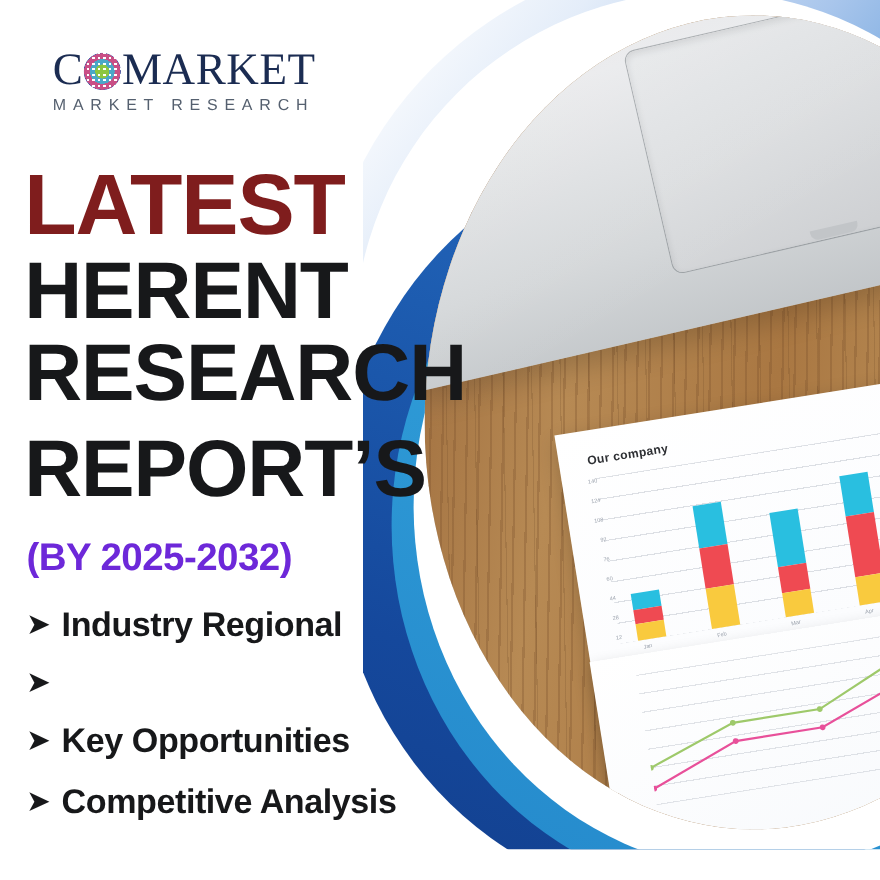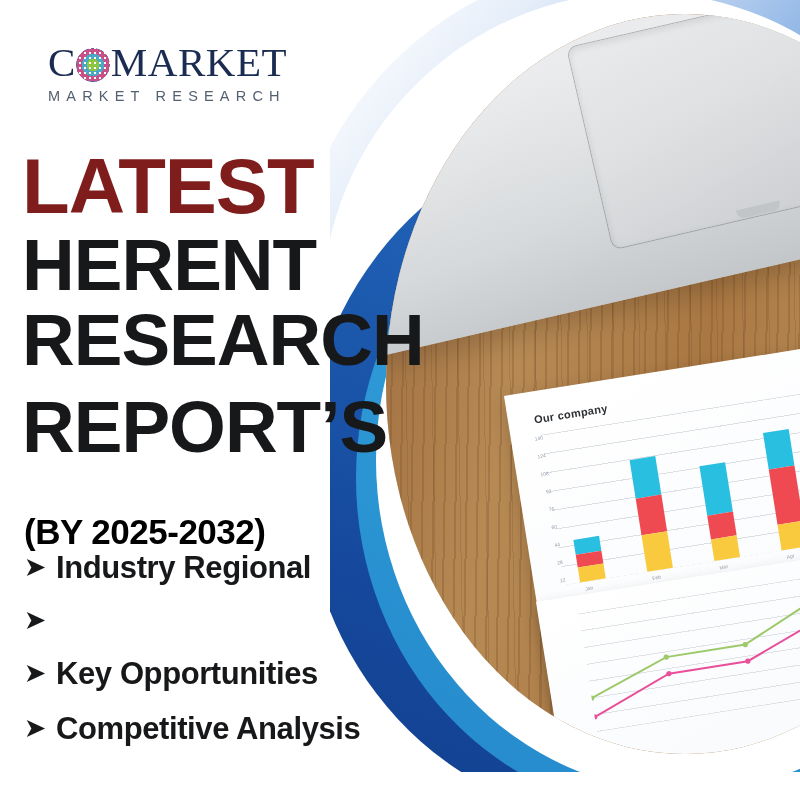--- a/index.html
+++ b/index.html
@@ -113,22 +113,22 @@
   
   #headline{position:absolute;left:22px;top:150px;width:470px;}
   .hl{font-weight:bold;line-height:.94;letter-spacing:-1px;margin:0;}
   #hl-latest{font-size:78px;color:#7f1d1d;}
   .hl-dark{font-size:73px;color:#17181a;}
   #hl-market{margin-top:8px;}
   #hl-research{margin-top:6px;}
   #hl-reports{margin-top:18px;}
 
   
-  #years{position:absolute;left:24px;top:512px;font-size:35px;font-weight:bold;
-         color:#000000;letter-spacing:-.5px;}
+  #years{position:absolute;left:24px;top:487px;font-size:35px;font-weight:bold;
+         color:#6d28d9;letter-spacing:-.5px;}
 
   
   #bullets{position:absolute;left:14px;top:552px;width:500px;}
   .blt{display:flex;align-items:center;margin-bottom:24px;}
   .blt-arrow{width:42px;flex:0 0 42px;text-align:center;color:#17181a;font-size:27px;line-height:1;}
   .blt-txt{font-size:31px;font-weight:bold;color:#17181a;letter-spacing:-.4px;line-height:1;}
 </style>
 </head>
 <body>
 

